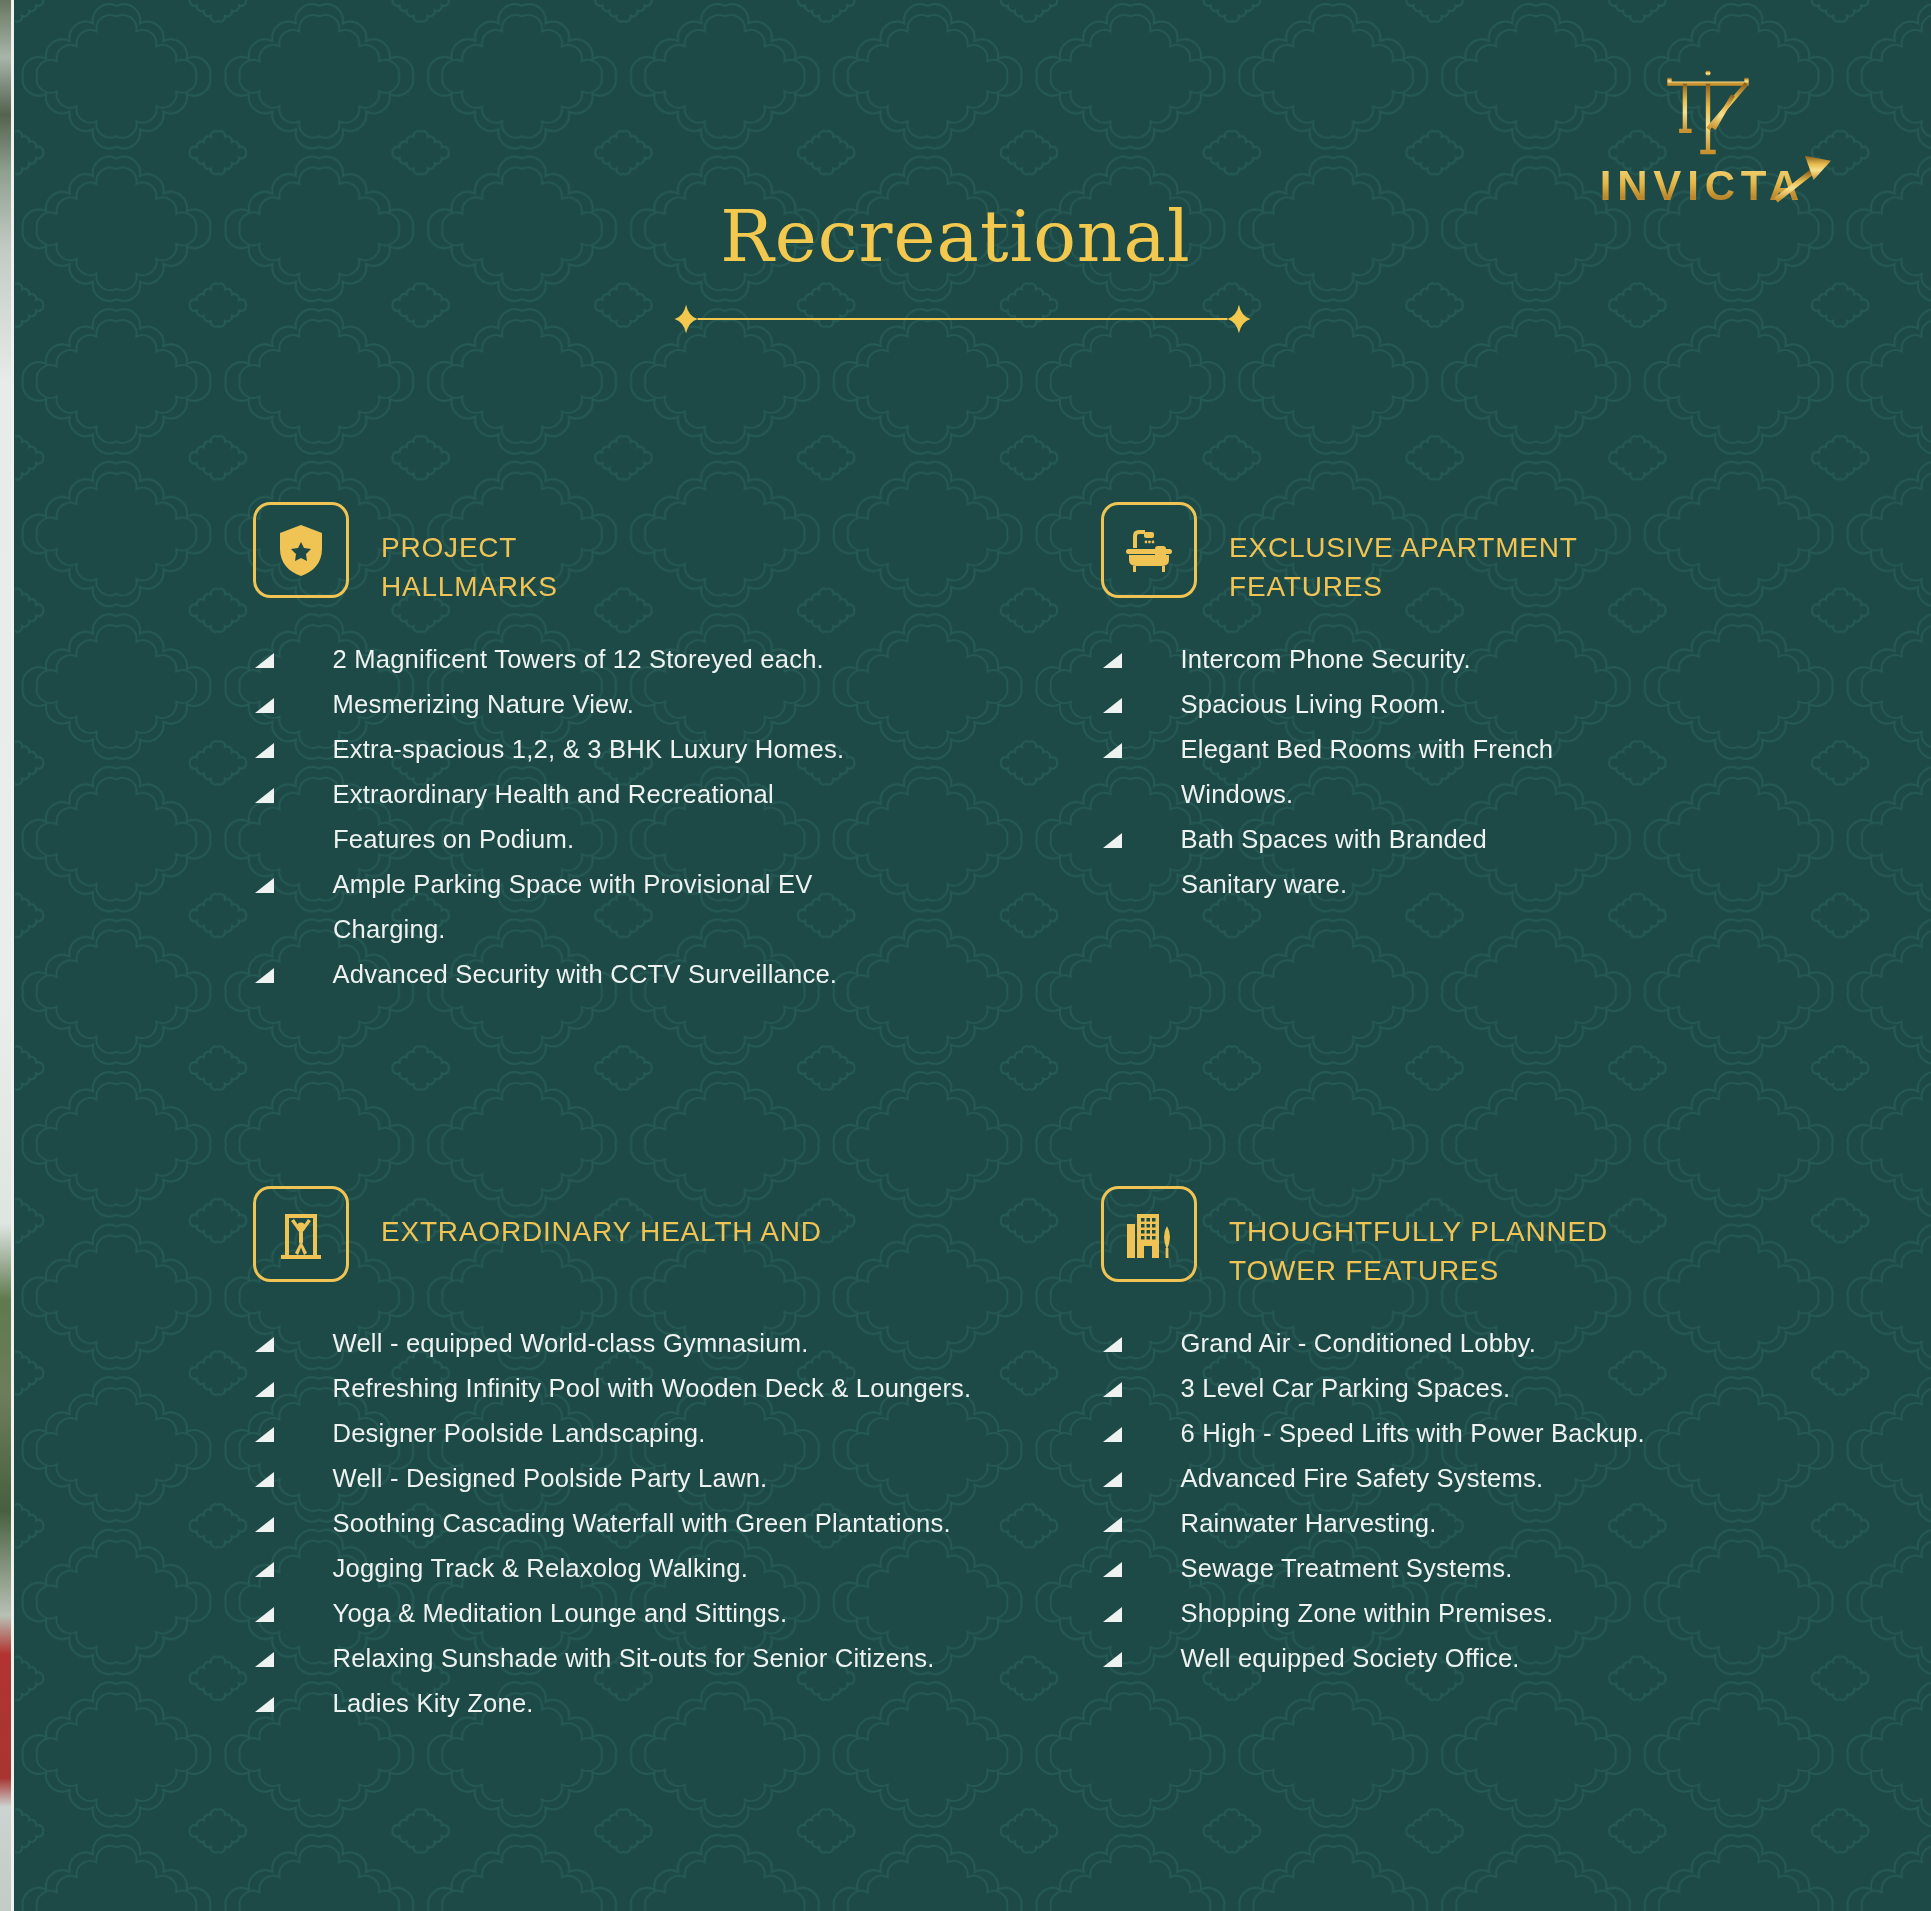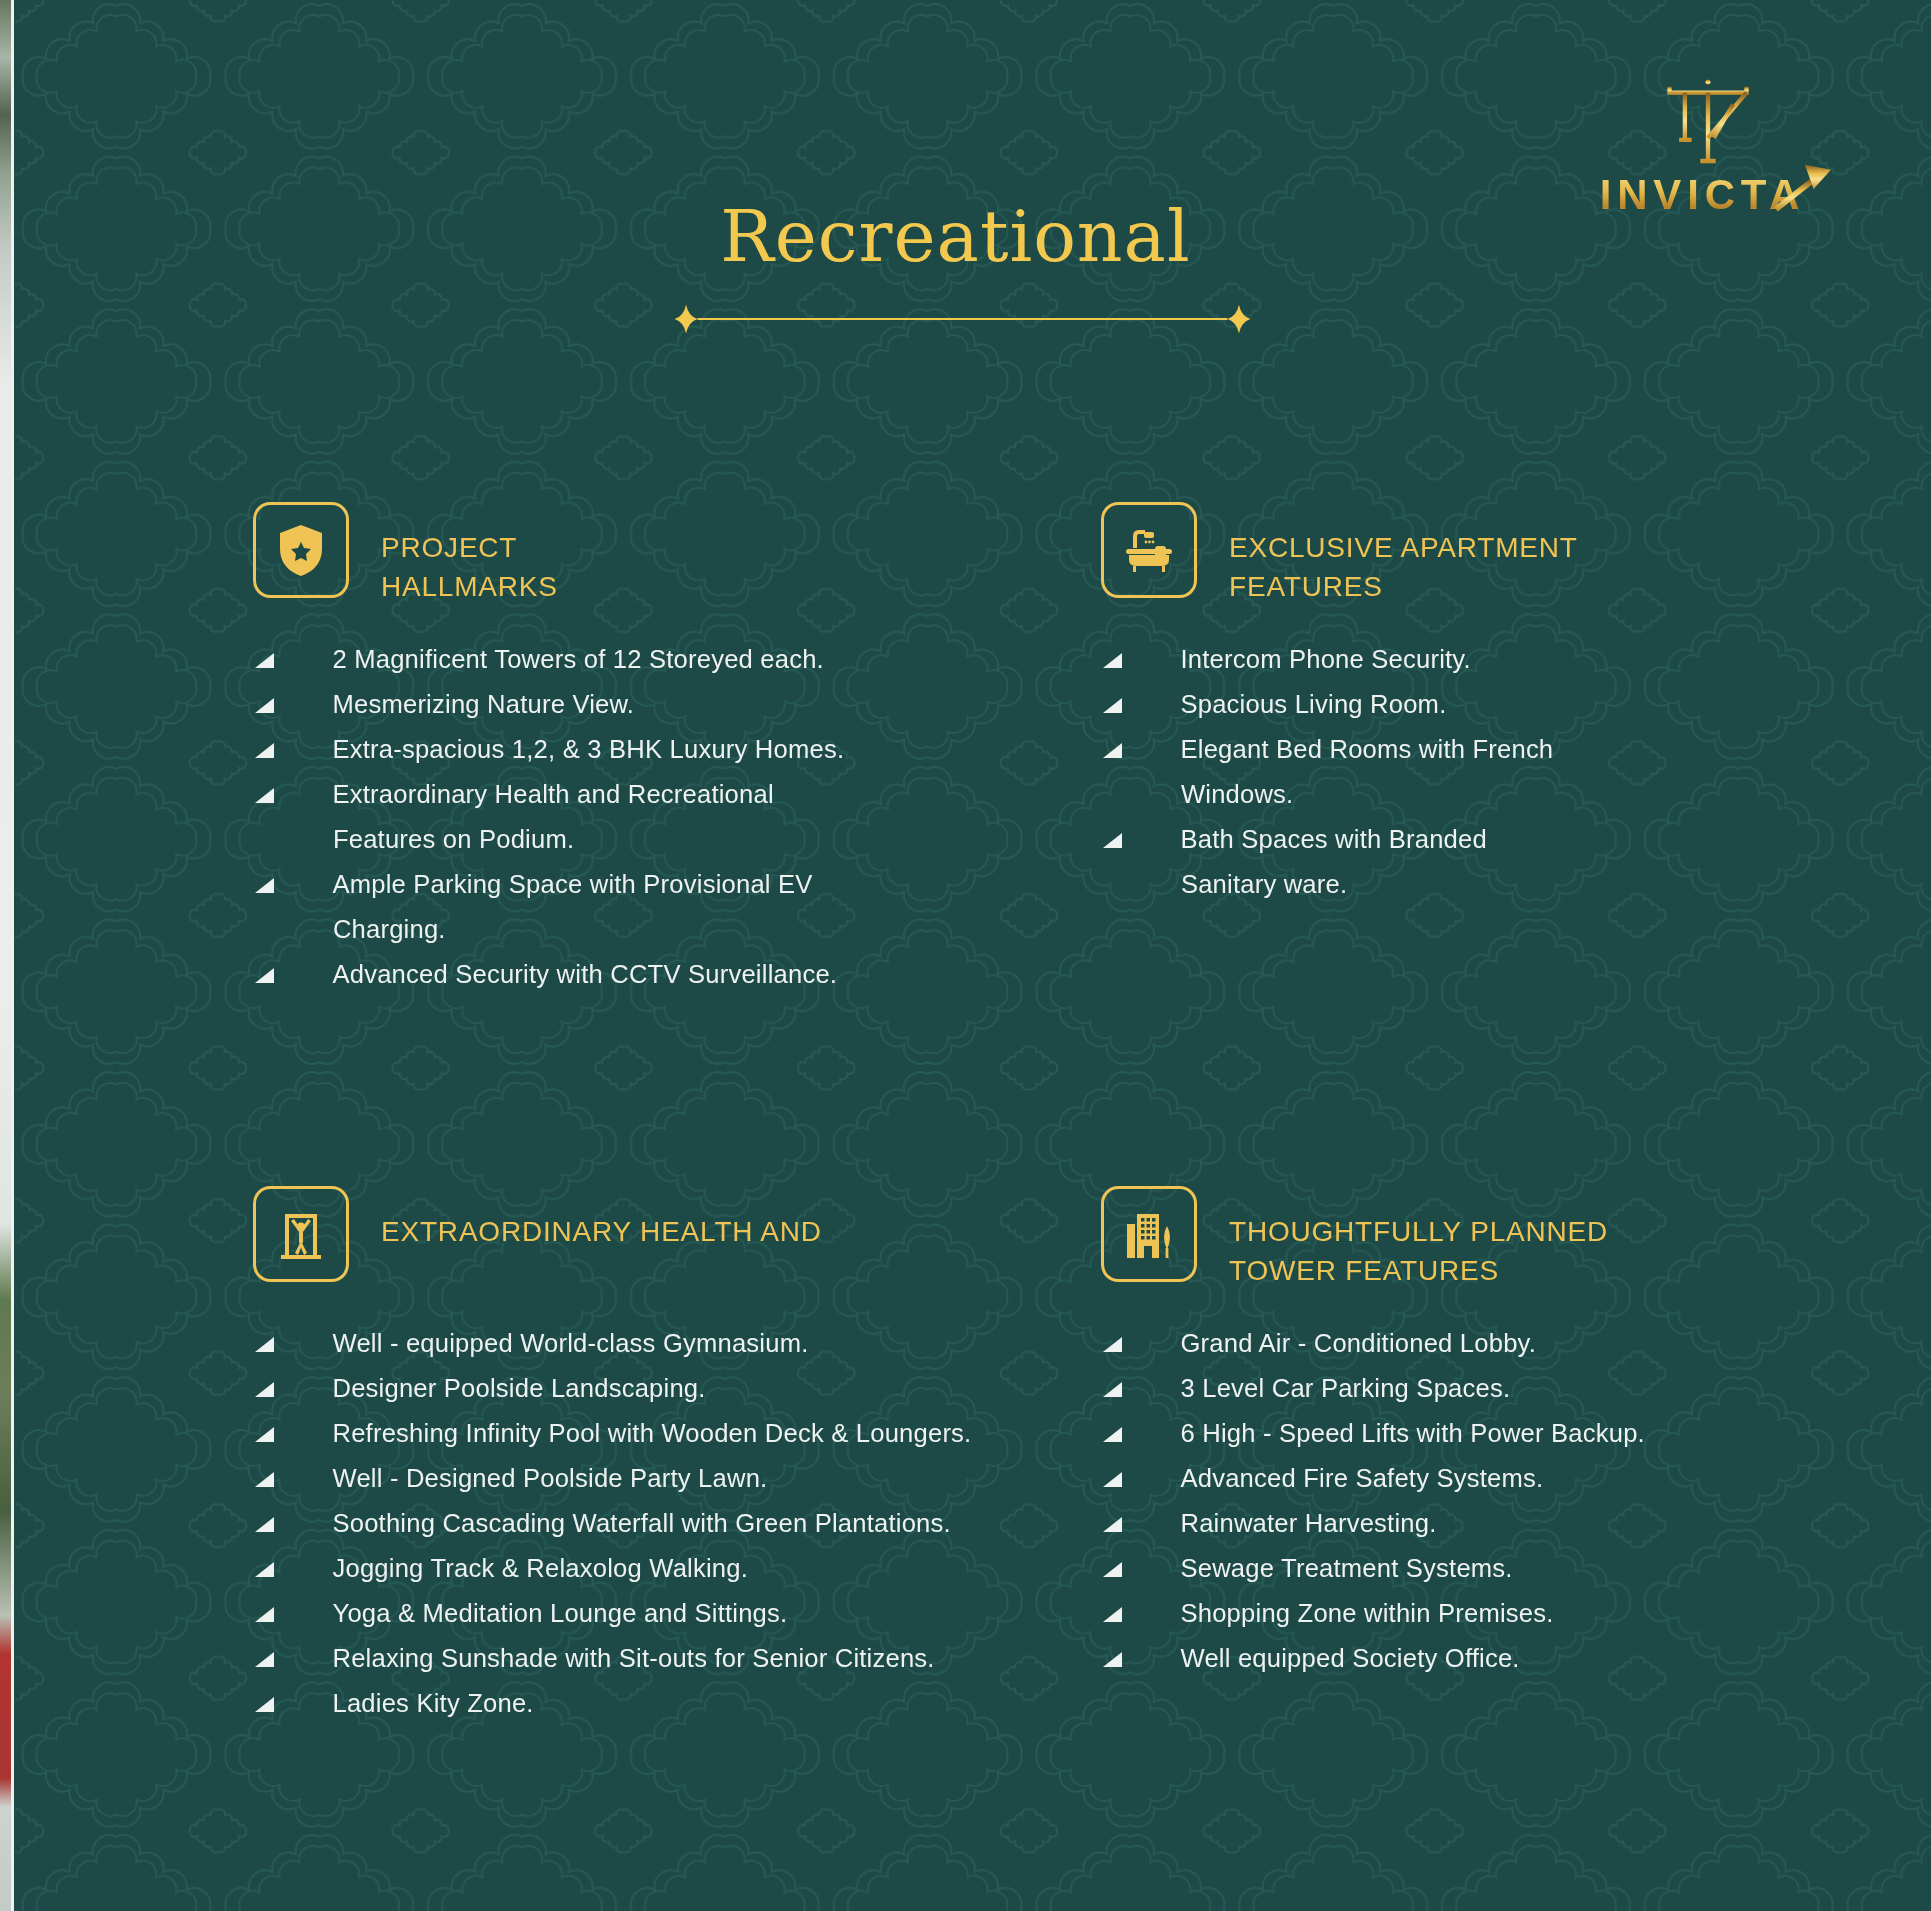--- a/index.html
+++ b/index.html
@@ -14,21 +14,21 @@
     background:linear-gradient(180deg,
       #67755f 0%, #a8b5a8 3%, #55624f 6%, #8fa08f 9%, #c3cac4 13%,
       #e7ebe9 20%, #e9edeb 52%, #dfe5e1 64%, #5f7a4e 68%, #6d7d5b 73%,
       #47603f 79%, #b9c0b4 84.5%, #b23430 86.5%, #a83531 93%,
       #cdd3d0 94.5%, #c2cbc6 100%);
   }
   #page-edge{position:absolute;left:10.6px;top:0;width:3.9px;height:1912px;background:#eef2ef;}
   #pattern-layer{position:absolute;left:14.5px;top:0;width:1917px;height:1912px;}
 
   
-  #brand{position:absolute;left:1583px;top:78px;width:270px;height:154px;}
+  #brand{position:absolute;left:1583px;top:69px;width:270px;height:154px;}
   #brand-monogram{position:absolute;left:73px;top:0;}
   #brand-name{
     position:absolute;left:0;top:93px;width:239px;text-align:center;
     font-size:42px;font-weight:bold;letter-spacing:5.8px;
     background:linear-gradient(180deg,#f6dd85 0%,#e3b648 45%,#b9852b 75%,#e8c05a 100%);
     -webkit-background-clip:text;background-clip:text;color:transparent;
   }
   #brand-arrow{position:absolute;left:189px;top:83px;}
 
   
@@ -246,25 +246,25 @@
     <div class="sec-heading">
       <div>EXTRAORDINARY HEALTH AND</div>
     </div>
     <div class="list">
       <div class="li">
           <span class="tri"></span>
           <span class="txt">Well - equipped World-class Gymnasium.</span>
         </div>
       <div class="li">
           <span class="tri"></span>
+          <span class="txt">Refreshing Infinity Pool with Wooden Deck &amp; Loungers.</span>
+        </div>
+      <div class="li">
+          <span class="tri"></span>
           <span class="txt">Designer Poolside Landscaping.</span>
-        </div>
-      <div class="li">
-          <span class="tri"></span>
-          <span class="txt">Refreshing Infinity Pool with Wooden Deck &amp; Loungers.</span>
         </div>
       <div class="li">
           <span class="tri"></span>
           <span class="txt">Well - Designed Poolside Party Lawn.</span>
         </div>
       <div class="li">
           <span class="tri"></span>
           <span class="txt">Soothing Cascading Waterfall with Green Plantations.</span>
         </div>
       <div class="li">

